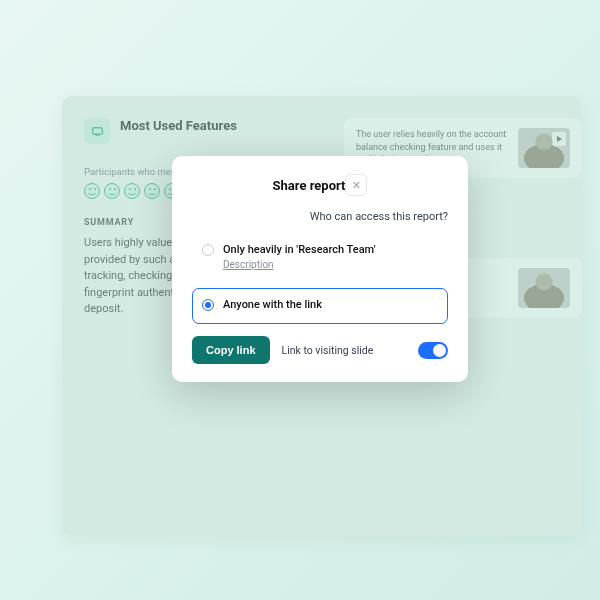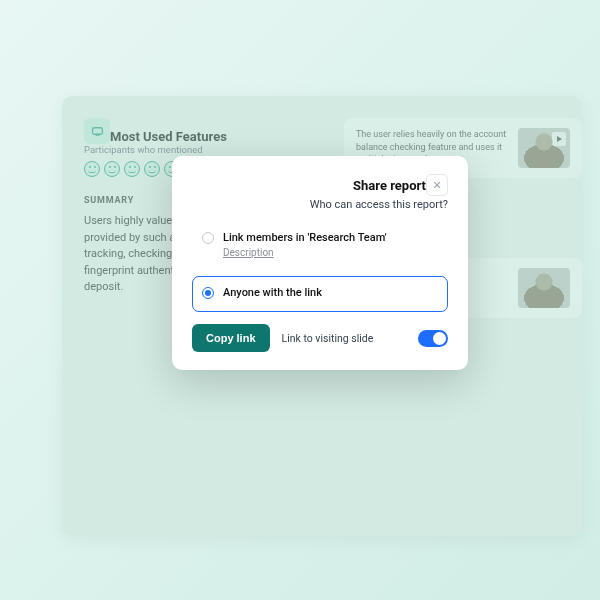--- a/index.html
+++ b/index.html
@@ -24,21 +24,21 @@
     content: "";
     position: absolute;
     inset: 0;
     background: rgba(170, 220, 205, 0.45);
     pointer-events: none;
   }
   .panel-left {
     position: absolute;
     top: 22px; left: 22px; width: 255px;
   }
-  .title-row { display: flex; align-items: flex-end; }
+  .title-row { display: flex; align-items: flex-start; gap: 10px; margin-bottom: 22px; }
   .title-icon {
     width: 26px; height: 26px; border-radius: 6px;
     background: #d3eee6;
     display: flex; align-items: center; justify-content: center;
     color: #2fa58a;
   }
   .title-text { font-size: 13px; font-weight: 700; color: #1a1a1a; }
   .parts-label { font-size: 9.5px; color: #6b7280; margin-bottom: 6px; }
   .face-row { display: flex; gap: 4px; margin-bottom: 18px; }
   .face {
@@ -99,21 +99,21 @@
   .modal {
     position: absolute;
     top: 156px; left: 172px;
     width: 296px;
     background: #fff;
     border-radius: 10px;
     box-shadow: 0 12px 40px rgba(0,0,0,0.18);
     padding: 18px 20px 18px 20px;
     z-index: 10;
   }
-  .modal-head { display: flex; justify-content: flex-end; align-items: center; margin-bottom: 2px; }
+  .modal-head { display: flex; justify-content: center; align-items: center; margin-bottom: 14px; }
   .modal-title { font-size: 13px; font-weight: 700; color: #111; }
   .close-btn {
     width: 22px; height: 22px; border: 1px solid #e5e7eb; border-radius: 5px;
     background: #fff; display: flex; align-items: center; justify-content: center;
     color: #9ca3af; cursor: pointer; font-size: 11px; line-height: 1;
   }
   .modal-sub { font-size: 11px; color: #374151; margin-bottom: 10px; text-align: right; }
   .opt {
     border: 1px solid transparent; border-radius: 7px; padding: 9px 11px 9px 30px;
     position: relative; margin-bottom: 8px; cursor: pointer;
@@ -204,21 +204,21 @@
   <div class="modal-head">
     <div class="modal-title">Share report</div>
     <button class="close-btn">
       <span>✕</span>
     </button>
   </div>
   <div class="modal-sub">Who can access this report?</div>
 
   <div class="opt">
     <div class="radio"></div>
-    <div class="opt-l1">Link members in 'Research Team'</div>
+    <div class="opt-l1">Only heavily in 'Research Team'</div>
     <div class="opt-l2">Description</div>
   </div>
 
   <div class="opt selected">
     <div class="radio"></div>
     <div class="opt-l1">Anyone with the link</div>
   </div>
 
   <div class="modal-foot">
     <button class="copy-btn">Copy link</button>

